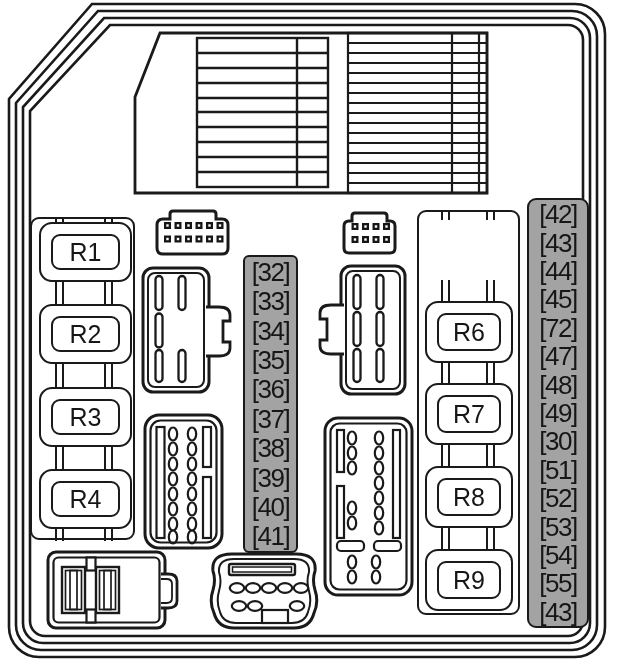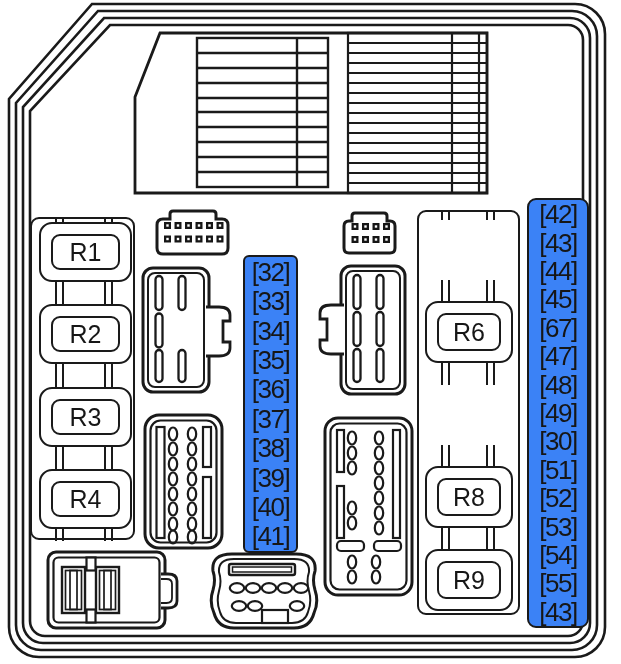--- a/index.html
+++ b/index.html
@@ -8,21 +8,21 @@
     font-family:"Liberation Sans",sans-serif;color:#161616;overflow:hidden;
   }
   #lineart{position:absolute;left:0;top:0;}
   .relay-col{position:absolute;border:2.5px solid #1a1a1a;border-radius:9px;box-sizing:border-box;}
   .relay{position:absolute;border:2.7px solid #1a1a1a;border-radius:13px;box-sizing:border-box;
          padding:10px;background:#ffffff;}
   .relay-inner{width:100%;height:100%;border:2px solid #1a1a1a;border-radius:9px;box-sizing:border-box;
          display:flex;align-items:center;justify-content:center;
          font-size:25px;letter-spacing:0px;}
   .stub{position:absolute;width:9px;border-left:2.3px solid #1a1a1a;border-right:2.3px solid #1a1a1a;box-sizing:border-box;}
-  .fuse-strip{position:absolute;border:2.8px solid #1a1a1a;box-sizing:border-box;background:#3b82f6;
+  .fuse-strip{position:absolute;border:2.8px solid #1a1a1a;box-sizing:border-box;background:#a3a3a3;
          display:flex;flex-direction:column;justify-content:space-around;}
   .fuse-cell{flex:1 1 auto;display:flex;align-items:center;justify-content:center;
          font-size:26px;letter-spacing:-1.5px;line-height:1;}
   #fuse-strip-middle{left:243px;top:255px;width:55px;height:298px;border-radius:6px;}
   #fuse-strip-right{left:527px;top:198px;width:62px;height:430px;border-radius:9px;}
   #relay-col-left{left:30px;top:217px;width:105px;height:323px;}
   #relay-col-right{left:417px;top:210px;width:103px;height:405px;}
 </style>
 </head>
 <body>
@@ -260,20 +260,23 @@
   <div class="stub" style="left:441px;top:362px;height:23px"></div>
   <div class="stub" style="left:486px;top:362px;height:23px"></div>
   <div class="stub" style="left:441px;top:445px;height:23px"></div>
   <div class="stub" style="left:486px;top:445px;height:23px"></div>
   <div class="stub" style="left:441px;top:528px;height:23px"></div>
   <div class="stub" style="left:486px;top:528px;height:23px"></div>
 
   <div class="relay" style="left:425px;top:301px;width:88px;height:62px">
     <div class="relay-inner">R6</div>
   </div>
+  <div class="relay" style="left:425px;top:383px;width:88px;height:62px">
+    <div class="relay-inner">R7</div>
+  </div>
   <div class="relay" style="left:425px;top:466px;width:88px;height:62px">
     <div class="relay-inner">R8</div>
   </div>
   <div class="relay" style="left:425px;top:549px;width:88px;height:62px">
     <div class="relay-inner">R9</div>
   </div>
 
   <div class="fuse-strip" id="fuse-strip-middle">
     <div class="fuse-cell">[32]</div>
     <div class="fuse-cell">[33]</div>
@@ -285,21 +288,21 @@
     <div class="fuse-cell">[39]</div>
     <div class="fuse-cell">[40]</div>
     <div class="fuse-cell">[41]</div>
   </div>
 
   <div class="fuse-strip" id="fuse-strip-right">
     <div class="fuse-cell">[42]</div>
     <div class="fuse-cell">[43]</div>
     <div class="fuse-cell">[44]</div>
     <div class="fuse-cell">[45]</div>
-    <div class="fuse-cell">[67]</div>
+    <div class="fuse-cell">[72]</div>
     <div class="fuse-cell">[47]</div>
     <div class="fuse-cell">[48]</div>
     <div class="fuse-cell">[49]</div>
     <div class="fuse-cell">[30]</div>
     <div class="fuse-cell">[51]</div>
     <div class="fuse-cell">[52]</div>
     <div class="fuse-cell">[53]</div>
     <div class="fuse-cell">[54]</div>
     <div class="fuse-cell">[55]</div>
     <div class="fuse-cell">[43]</div>

